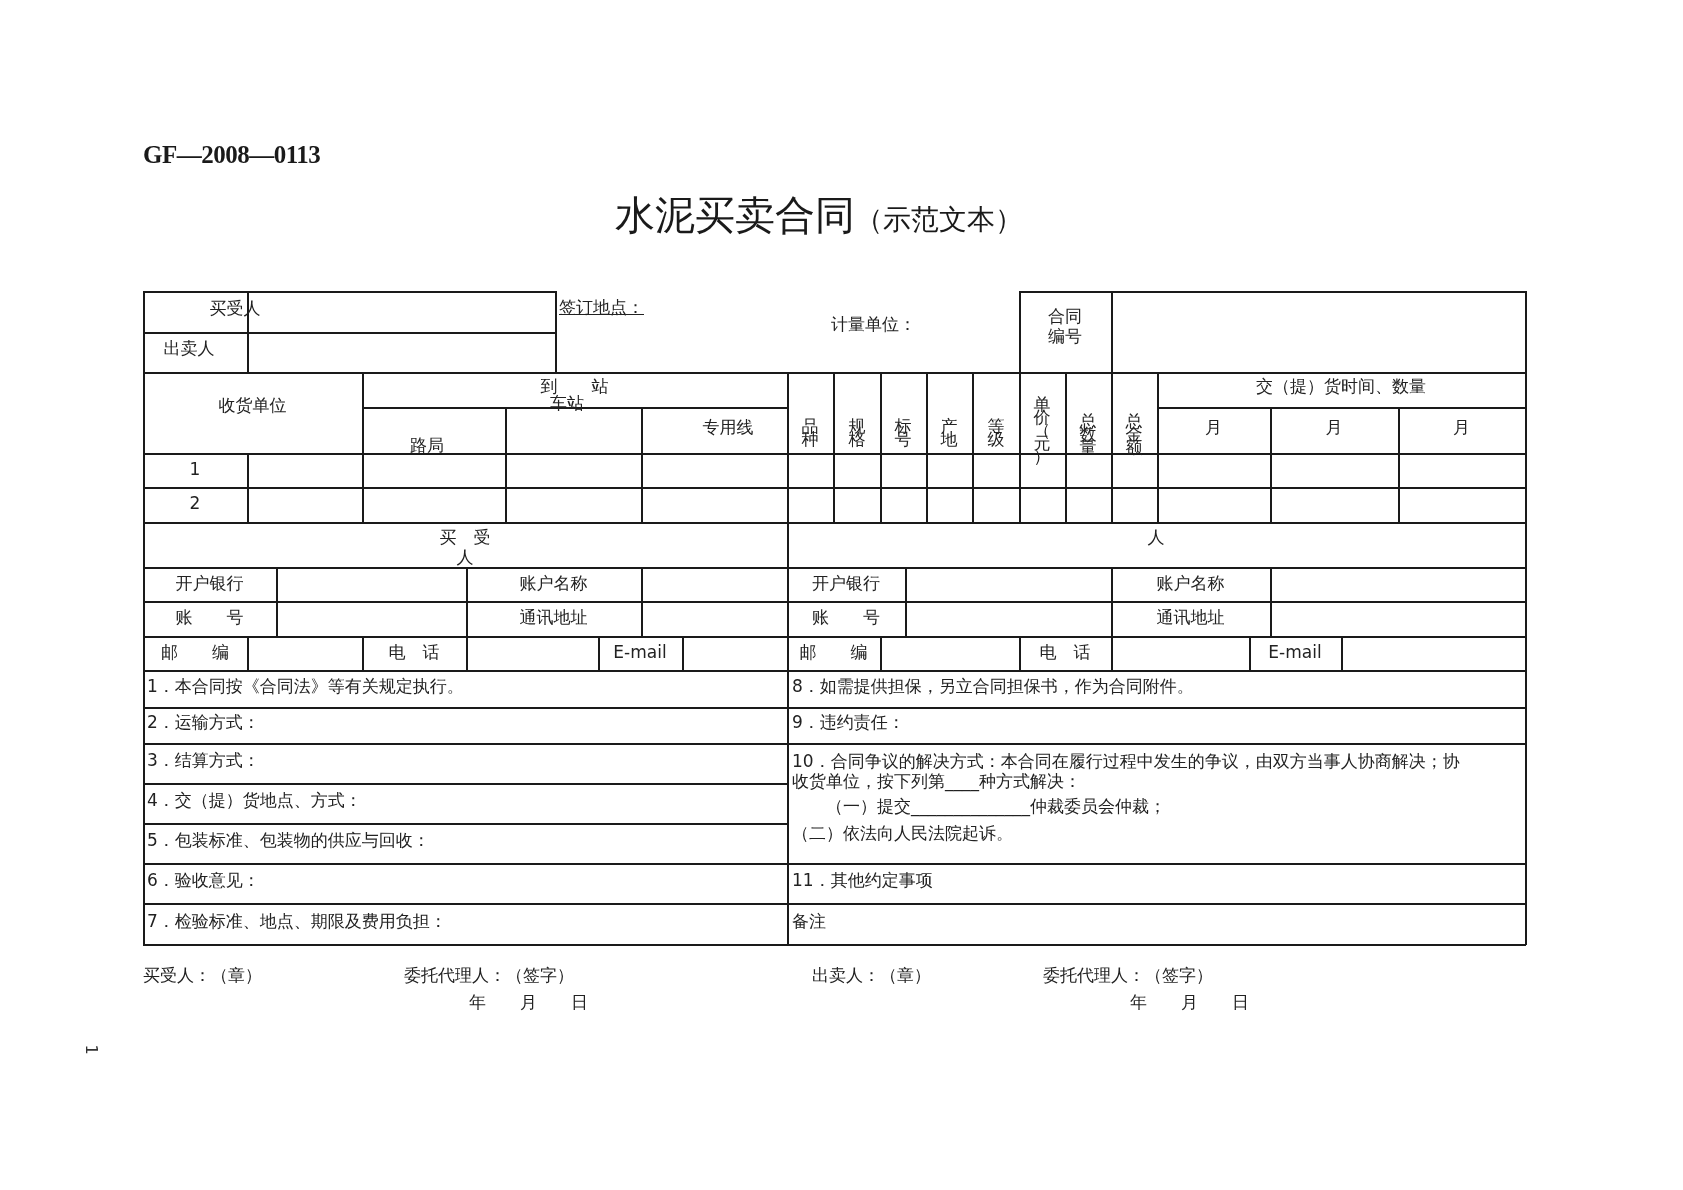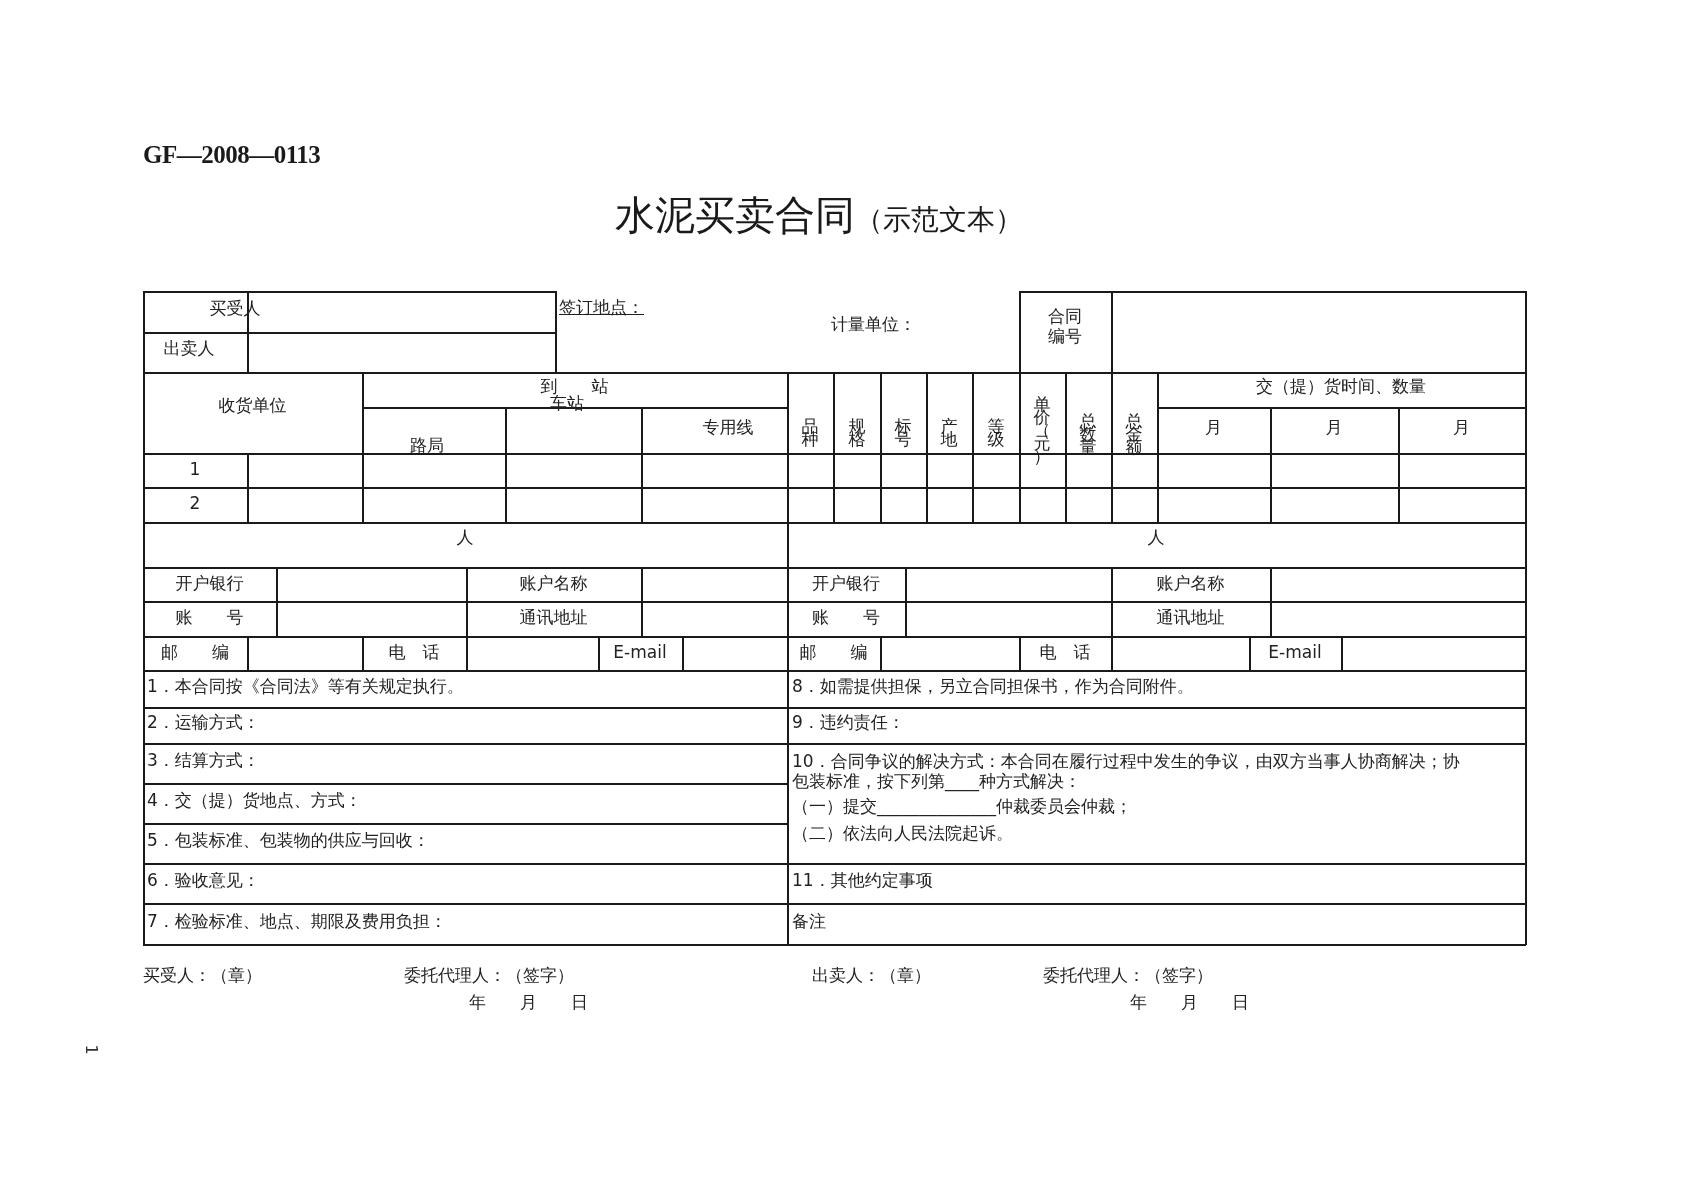--- a/index.html
+++ b/index.html
@@ -152,20 +152,21 @@
 <div class="t c" style="left:1157px;top:418px;width:113px;">月</div>
 <div class="t c" style="left:1270px;top:418px;width:128px;">月</div>
 <div class="t c" style="left:1398px;top:418px;width:127px;">月</div>
 
 <div class="t c" style="left:143px;top:460px;width:104px;">1</div>
 <div class="t c" style="left:143px;top:494px;width:104px;">2</div>
 <div class="abs" style="left:250px;top:456px;width:1272px;height:29px;"></div>
 <div class="abs" style="left:250px;top:490px;width:1272px;height:29px;"></div>
 
 <div class="t c" style="left:143px;top:527px;width:644px;line-height:20px;">
+  <div>买　受</div>
   <div>人</div>
 </div>
 <div class="t c" style="left:787px;top:527px;width:738px;line-height:20px;">
   <div>人</div>
 </div>
 
 <div class="t c" style="left:143px;top:574px;width:133px;">开户银行</div>
 <div class="abs" style="left:279px;top:570px;width:184px;height:28px;"></div>
 <div class="t c" style="left:466px;top:574px;width:175px;">账户名称</div>
 <div class="abs" style="left:644px;top:570px;width:140px;height:28px;"></div>
@@ -199,22 +200,22 @@
 <div class="t" style="left:147px;top:713px;">2．运输方式：</div>
 <div class="t" style="left:147px;top:751px;">3．结算方式：</div>
 <div class="t" style="left:147px;top:791px;">4．交（提）货地点、方式：</div>
 <div class="t" style="left:147px;top:831px;">5．包装标准、包装物的供应与回收：</div>
 <div class="t" style="left:147px;top:871px;">6．验收意见：</div>
 <div class="t" style="left:147px;top:912px;">7．检验标准、地点、期限及费用负担：</div>
 
 <div class="t" style="left:792px;top:677px;">8．如需提供担保，另立合同担保书，作为合同附件。</div>
 <div class="t" style="left:792px;top:713px;">9．违约责任：</div>
 <div class="t" style="left:792px;top:752px;">10．合同争议的解决方式：本合同在履行过程中发生的争议，由双方当事人协商解决；协</div>
-<div class="t" style="left:792px;top:772px;">包装标准，按下列第____种方式解决：</div>
-<div class="t" style="left:792px;top:797px;">（一）提交______________仲裁委员会仲裁；</div>
+<div class="t" style="left:792px;top:772px;">收货单位，按下列第____种方式解决：</div>
+<div class="t" style="left:826px;top:797px;">（一）提交______________仲裁委员会仲裁；</div>
 <div class="t" style="left:792px;top:824px;">（二）依法向人民法院起诉。</div>
 <div class="t" style="left:792px;top:871px;">11．其他约定事项</div>
 <div class="t" style="left:792px;top:912px;">备注</div>
 
 <div class="t sig" style="left:143px;top:966px;">买受人：（章）</div>
 <div class="t sig" style="left:404px;top:966px;">委托代理人：（签字）</div>
 <div class="t sig" style="left:469px;top:993px;">年　　月　　日</div>
 <div class="t sig" style="left:812px;top:966px;">出卖人：（章）</div>
 <div class="t sig" style="left:1043px;top:966px;">委托代理人：（签字）</div>
 <div class="t sig" style="left:1130px;top:993px;">年　　月　　日</div>

